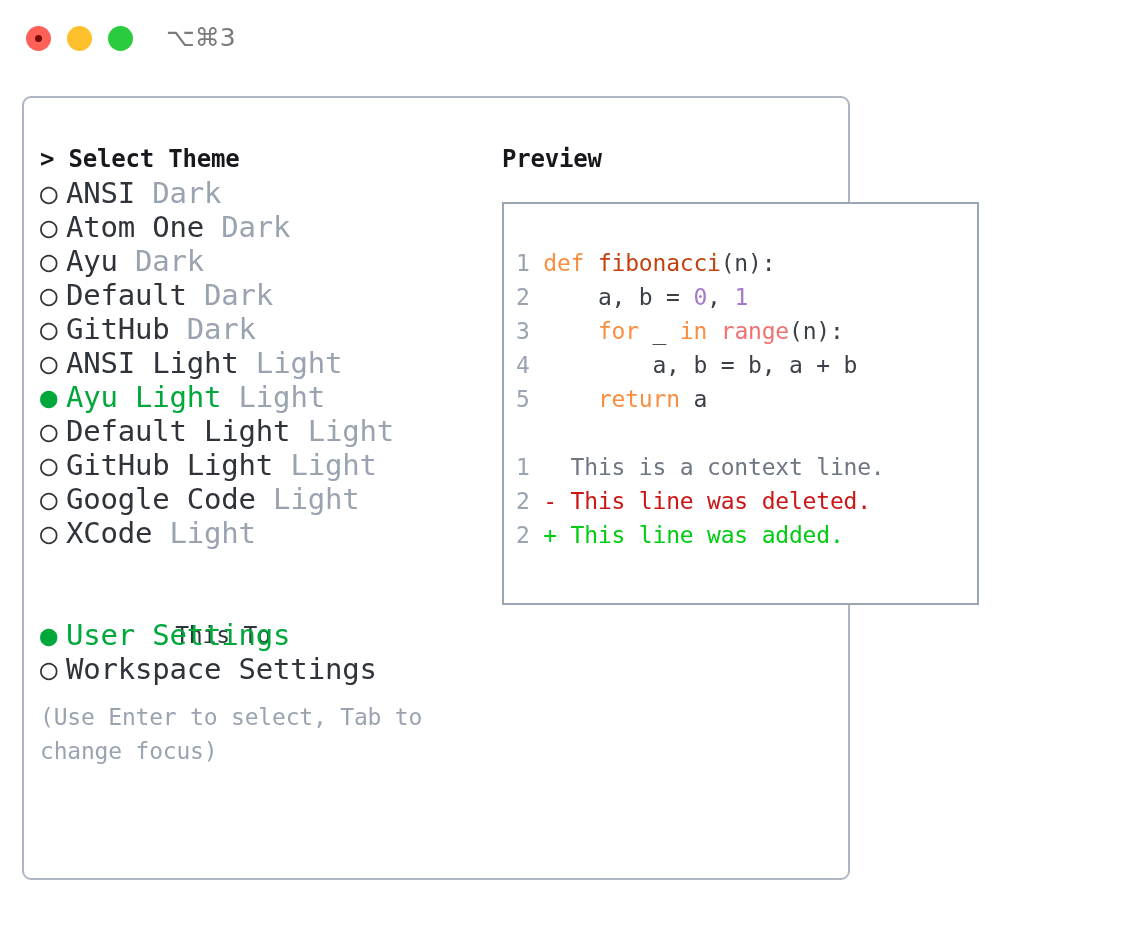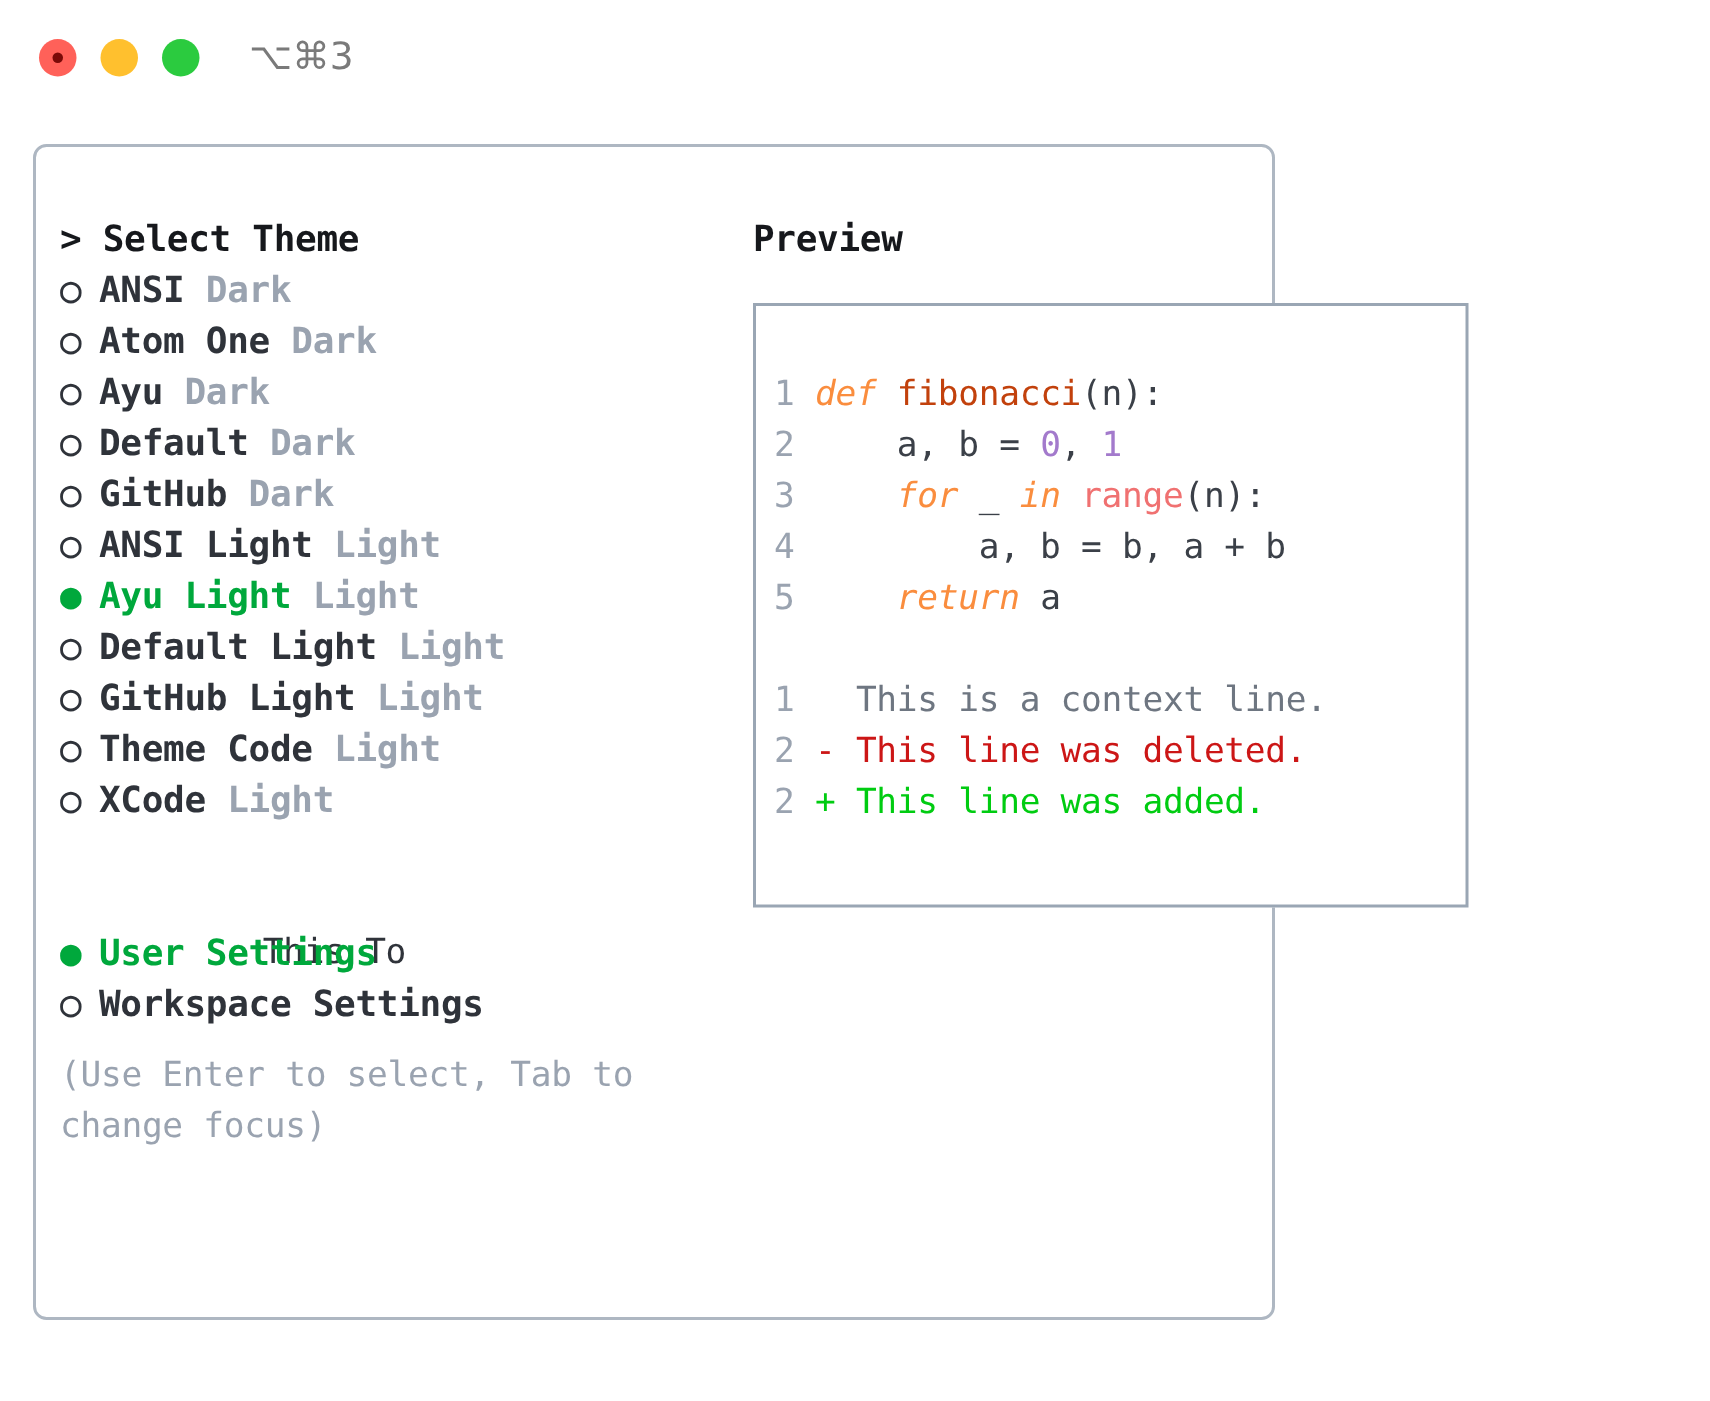--- a/index.html
+++ b/index.html
@@ -57,25 +57,24 @@
     font-weight: bold;
     color: #16181c;
     letter-spacing: -0.2px;
     white-space: pre;
     height: 34px;
     line-height: 34px;
   }
   .opt {
     height: 34px;
     line-height: 34px;
-    font-size: 24px;
+    font-size: 29px;
     color: #2f333a;
     white-space: pre;
     letter-spacing: -0.2px;
-    font-weight: bold;
   }
   .marker { display: inline-block; width: 26px; }
   .opt .cat { color: #9aa3b0; }
   .opt.selected { color: #00a83c; }
   .opt.selected .cat { color: #9aa3b0; }
   .group-label {
     height: 34px; line-height: 34px;
     font-size: 23px; color: #2f333a;
     white-space: pre; letter-spacing: -0.2px;
   }
@@ -103,21 +102,21 @@
   }
   .code {
     position: absolute;
     left: 12px; top: 42px;
     font-size: 23px;
     line-height: 34px;
     white-space: pre;
     letter-spacing: -0.2px;
   }
   .ln { color: #9aa3b0; }
-  .c-kw   { color: #fa8d3e; font-style: italic; }
+  .c-kw   { color: #fa8d3e; }
   .c-fn   { color: #c2410c; }
   .c-num  { color: #a37acc; }
   .c-bi   { color: #f07171; text-align: center; }
   .c-txt  { color: #3b4048; }
   .c-ctx  { color: #6e7681; }
   .c-del  { color: #cc1616; }
   .c-add  { color: #00cc11; }
   .blank-line { height: 34px; }
 </style>
 </head>
@@ -141,21 +140,21 @@
       <div id="theme-list">
           <div class="opt"><span class="marker">○</span><span>ANSI</span><span class="cat"> Dark</span></div>
           <div class="opt"><span class="marker">○</span><span>Atom One</span><span class="cat"> Dark</span></div>
           <div class="opt"><span class="marker">○</span><span>Ayu</span><span class="cat"> Dark</span></div>
           <div class="opt"><span class="marker">○</span><span>Default</span><span class="cat"> Dark</span></div>
           <div class="opt"><span class="marker">○</span><span>GitHub</span><span class="cat"> Dark</span></div>
           <div class="opt"><span class="marker">○</span><span>ANSI Light</span><span class="cat"> Light</span></div>
           <div class="opt selected"><span class="marker">●</span><span>Ayu Light</span><span class="cat"> Light</span></div>
           <div class="opt"><span class="marker">○</span><span>Default Light</span><span class="cat"> Light</span></div>
           <div class="opt"><span class="marker">○</span><span>GitHub Light</span><span class="cat"> Light</span></div>
-          <div class="opt"><span class="marker">○</span><span>Theme Code</span><span class="cat"> Light</span></div>
+          <div class="opt"><span class="marker">○</span><span>Google Code</span><span class="cat"> Light</span></div>
           <div class="opt"><span class="marker">○</span><span>XCode</span><span class="cat"> Light</span></div>
         </div>
 
       <div class="spacer"></div>
 
       <div class="group-label">
         <span class="marker"></span><span>This To</span>
       </div>
       <div id="apply-list">
           <div class="opt selected"><span class="marker">●</span><span>User Settings</span></div>

